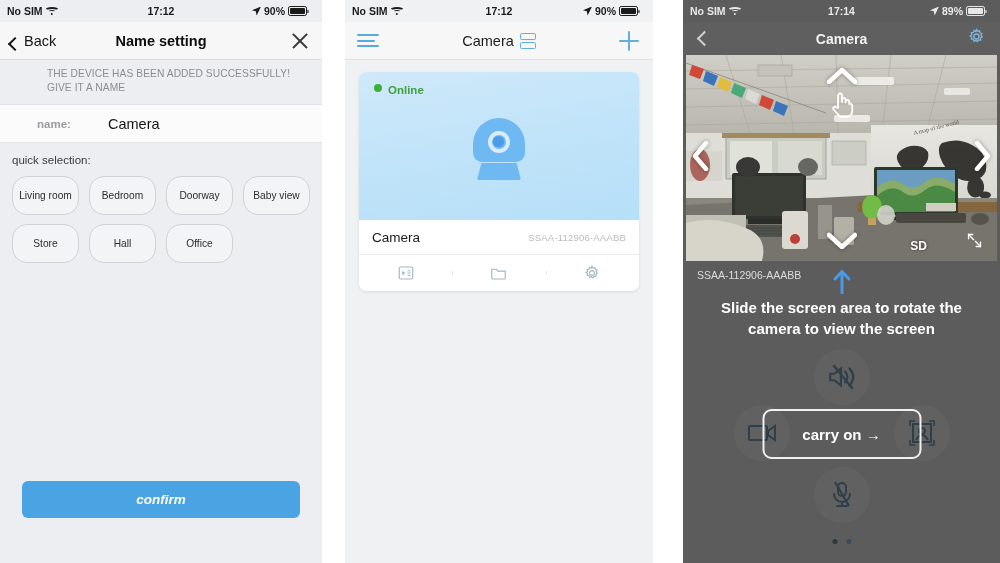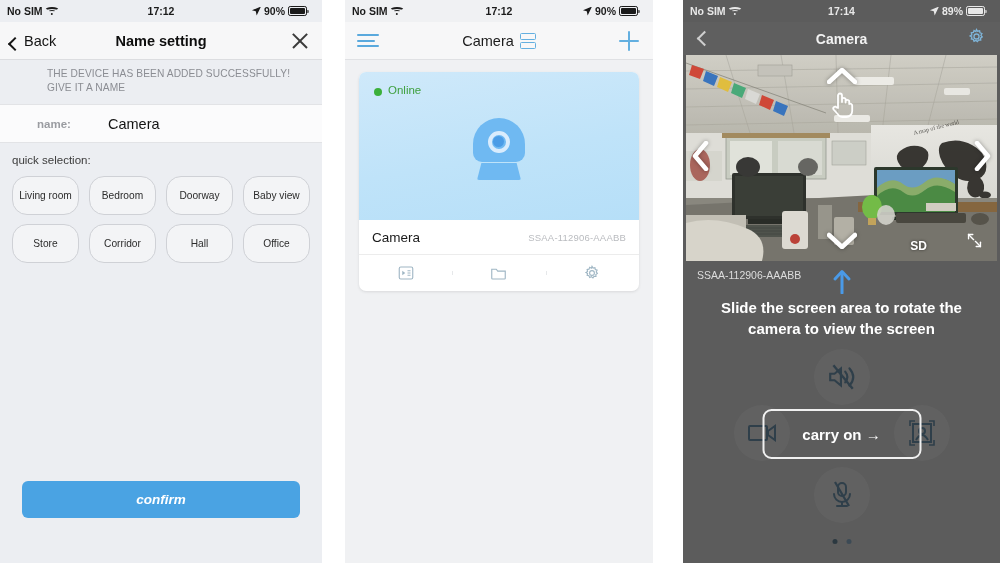--- a/index.html
+++ b/index.html
@@ -70,21 +70,21 @@
   .viewtog{width:16px;height:15px;cursor:pointer;}
   .viewtog i{display:block;height:5px;border:1.6px solid #63afe0;border-radius:1.5px;}
   .viewtog i:first-child{margin-bottom:2px;}
   .plus{position:absolute;right:14px;width:20px;height:20px;cursor:pointer;}
   .plus::before,.plus::after{content:"";position:absolute;background:#63afe0;border-radius:1px;}
   .plus::before{left:0;top:9px;width:20px;height:2px;}
   .plus::after{top:0;left:9px;height:20px;width:2px;}
 
   .card{margin:12px 14px 0 14px;background:#fff;border-radius:7px;overflow:hidden;box-shadow:0 1px 3px rgba(0,0,0,.10);}
   .card-top{height:148px;background:linear-gradient(170deg,#cfe9fa 0%,#bfe3f9 55%,#b6dff8 100%);position:relative;}
-  .online{position:absolute;left:15px;top:12px;display:flex;align-items:flex-end;gap:6px;font-size:11.5px;font-weight:normal;color:#3fa03f;}
+  .online{position:absolute;left:15px;top:12px;display:flex;align-items:flex-start;gap:6px;font-size:11.5px;font-weight:bold;color:#3fa03f;}
   .dot{width:8px;height:8px;border-radius:50%;background:#3bb03b;}
   .camico{position:absolute;left:50%;top:52%;transform:translate(-50%,-50%);width:66px;height:62px;}
   .camico .dome{position:absolute;left:7px;top:0;width:52px;height:44px;background:#6fb9f2;border-radius:26px 26px 9px 9px;}
   .camico .lens{position:absolute;left:22px;top:13px;width:22px;height:22px;border-radius:50%;border:4px solid #d9ecfd;box-sizing:border-box;background:#6fb9f2;}
   .camico .pupil{position:absolute;left:27px;top:18px;width:11px;height:11px;border-radius:50%;background:#4b9ce6;}
   .camico .base{position:absolute;left:11px;top:45px;width:44px;height:17px;background:#6fb9f2;
     clip-path:polygon(10% 0,90% 0,100% 100%,0% 100%);border-radius:2px;}
   .card-name{height:34px;display:flex;align-items:center;justify-content:space-between;padding:0 13px;border-bottom:1px solid #ececec;}
   .card-name .nm{font-size:13.5px;color:#1a1a1a;}
   .card-name .sn{font-size:9.5px;color:#b9bbbf;letter-spacing:.2px;}
@@ -175,21 +175,20 @@
       </div>
 
       <div class="qs">
         <div class="qs-title">quick selection:</div>
         <div class="qs-grid">
           <div class="qs-btn">Living room</div>
           <div class="qs-btn">Bedroom</div>
           <div class="qs-btn">Doorway</div>
           <div class="qs-btn">Baby view</div>
           <div class="qs-btn">Store</div>
-          <div class="qs-btn">Corridor</div>
           <div class="qs-btn">Hall</div>
           <div class="qs-btn">Office</div>
         </div>
       </div>
 
       <div class="spacer"></div>
 
       <div class="confirm-wrap">
         <div class="confirm">confirm</div>
       </div>

